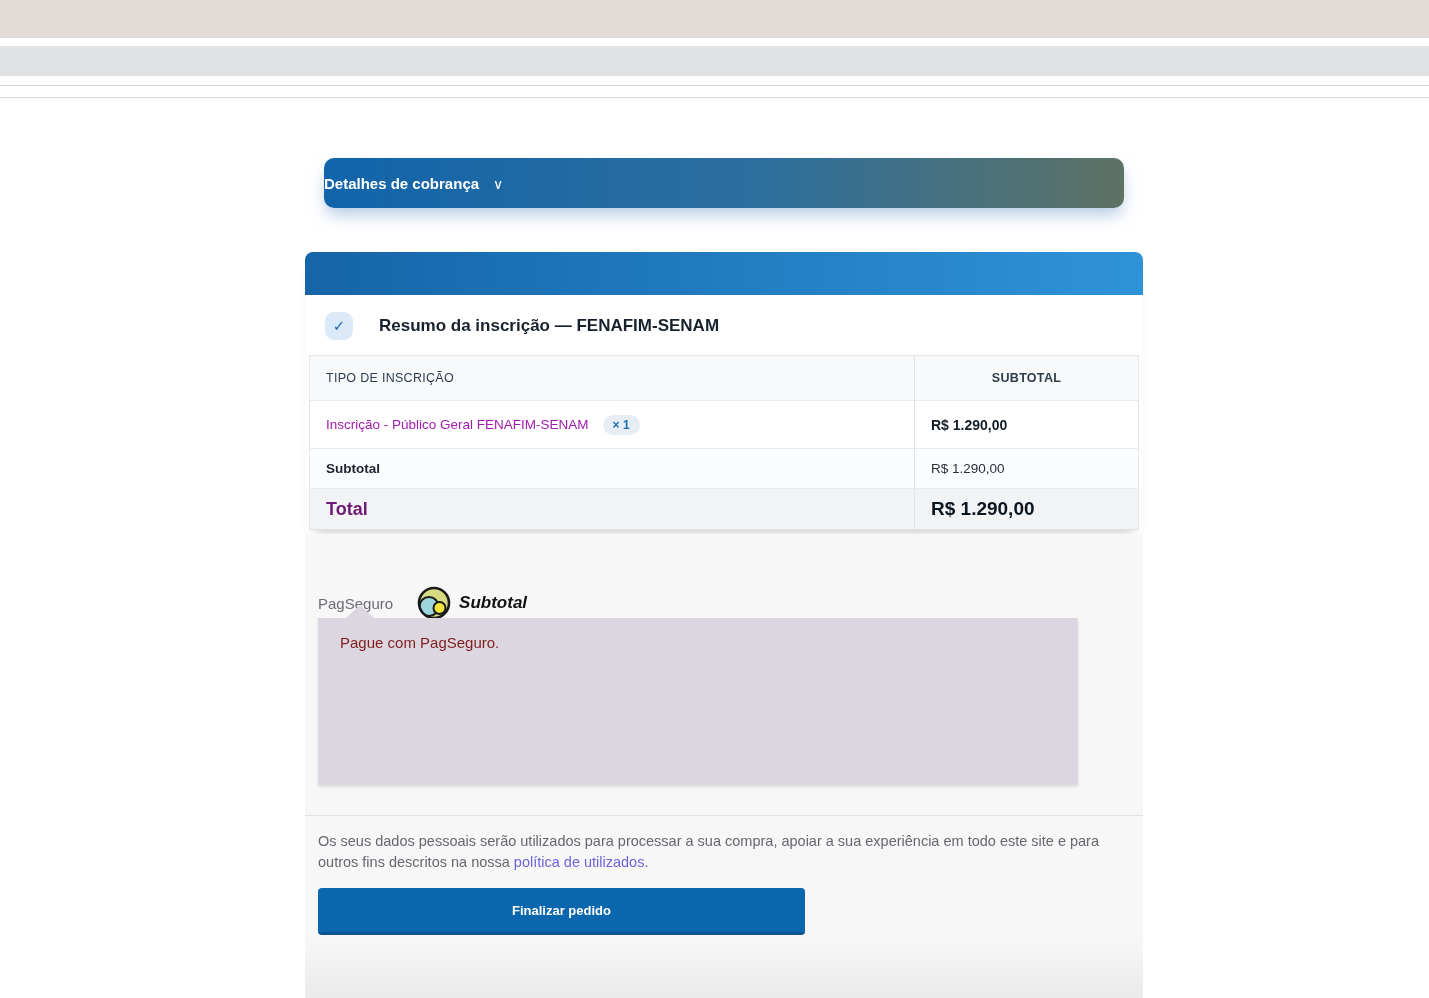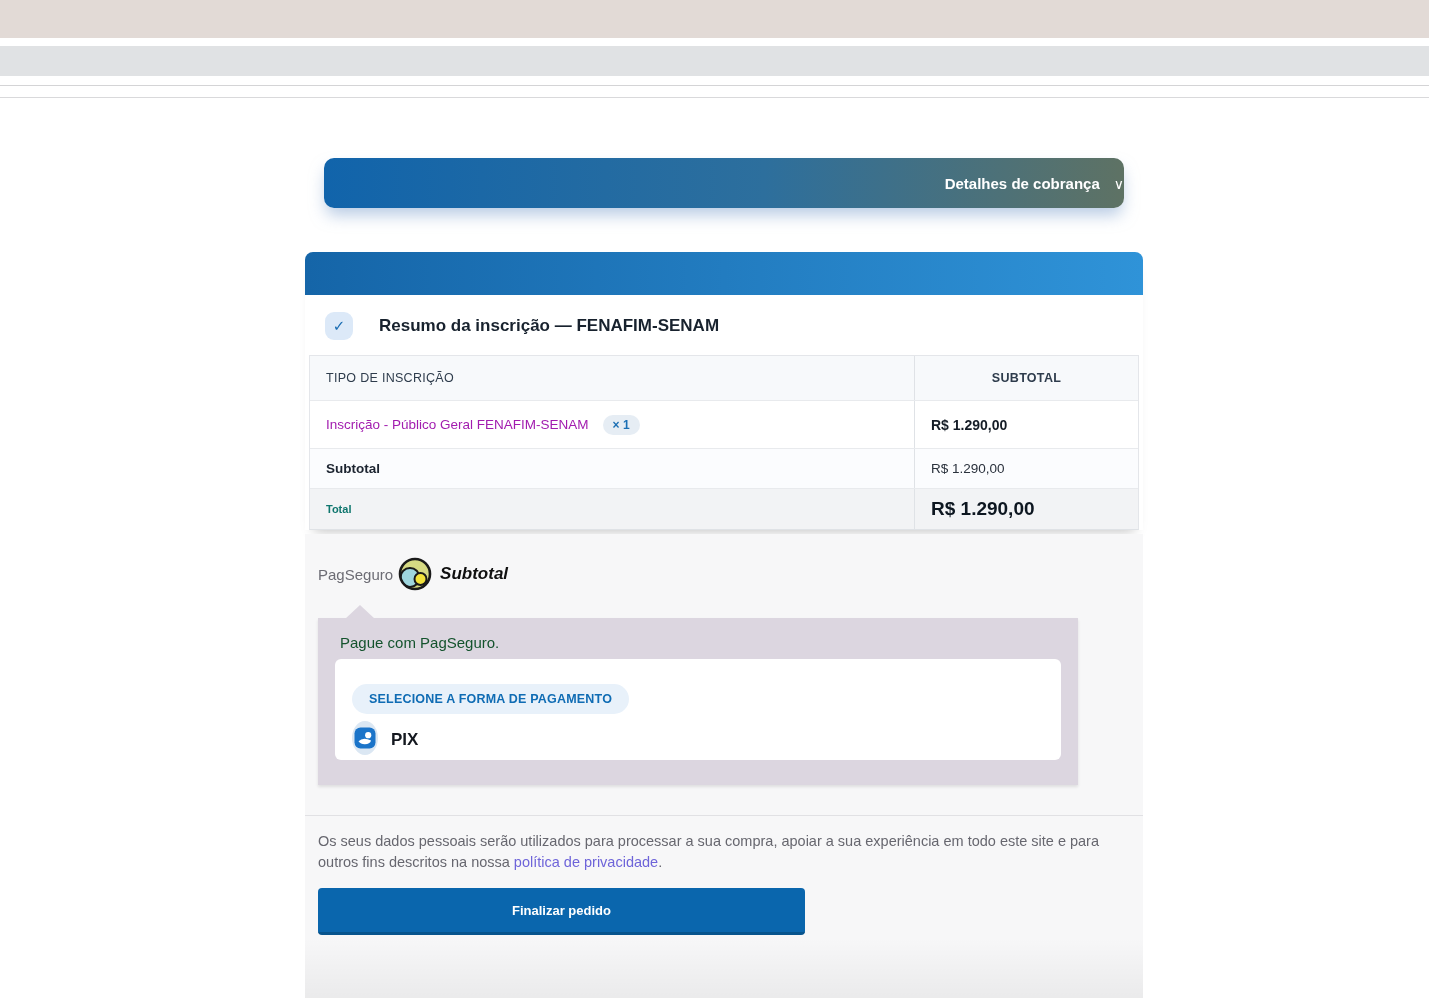--- a/index.html
+++ b/index.html
@@ -12,21 +12,21 @@
   .hairline-1   { position: absolute; left: 0; top: 85px; width: 1429px; height: 1px; background: #d4d4d6; }
   .hairline-2   { position: absolute; left: 0; top: 97px; width: 1429px; height: 1px; background: #d9d9db; }
 
   
   .billing-toggle {
     position: absolute; left: 324px; top: 158px; width: 800px; height: 50px;
     border: none; border-radius: 10px; cursor: pointer;
     background: linear-gradient(90deg, #1164ab 0%, #2d6f9d 55%, #5e7264 100%);
     box-shadow: 0 9px 16px -2px rgba(125, 160, 205, 0.55);
     color: #ffffff; font-weight: bold; font-size: 15px;
-    display: flex; align-items: center; justify-content: flex-end; gap: 14px;
+    display: flex; align-items: center; justify-content: flex-start; gap: 14px;
     font-family: "Liberation Sans", sans-serif;
   }
   .billing-toggle .chev { font-weight: 400; font-size: 14px; margin-top: 1px; }
 
   
   .summary-card {
     position: absolute; left: 305px; top: 252px; width: 838px;
     background: #ffffff; border-radius: 8px 8px 0 0;
     box-shadow: 0 10px 12px -9px rgba(0,0,0,0.25);
   }
@@ -58,48 +58,48 @@
   .t-item .item-name { font-size: 13.5px; color: #a21caf; }
   .qty-badge {
     margin-left: 14px; background: #e6edf4; color: #1b6fb4; font-weight: bold;
     font-size: 12px; padding: 3px 10px; border-radius: 11px; white-space: nowrap;
   }
   .t-item .t-col-right { font-size: 14px; font-weight: bold; color: #141c26; }
   .t-subtotal { background: #fbfcfe; height: 40px; }
   .t-subtotal .t-col-left  { font-size: 13.5px; font-weight: bold; color: #1c2430; }
   .t-subtotal .t-col-right { font-size: 13.5px; color: #2a313c; }
   .t-total { background: #f2f3f5; height: 41px; }
-  .t-total .t-col-left  { font-size: 11px; font-weight: bold; color: #0f766e; }
+  .t-total .t-col-left  { font-size: 18px; font-weight: bold; color: #701a75; }
   .t-total .t-col-right { font-size: 19px; font-weight: bold; color: #0d1620; }
 
   
   .pay-panel {
     position: absolute; left: 305px; top: 534px; width: 838px; height: 464px;
     background: #f7f7f8;
   }
   .pay-panel::after {
     content: ""; position: absolute; left: 0; right: 0; bottom: 0; height: 60px;
     background: linear-gradient(180deg, rgba(0,0,0,0) 0%, rgba(0,0,0,0.05) 100%);
     pointer-events: none;
   }
-  .gateway-row { position: absolute; left: 13px; top: 22px; display: flex; align-items: center; gap: 4px; }
+  .gateway-row { position: absolute; left: 13px; top: 51px; display: flex; align-items: center; gap: 23px; }
   .gateway-name { font-size: 15px; color: #6c6c74; }
   .brand-wrap { display: flex; align-items: center; gap: 7px; }
   .brand-name { font-size: 17px; font-weight: bold; font-style: italic; color: #101010; }
 
   .pay-tooltip {
     position: absolute; left: 13px; top: 84px; width: 760px; height: 167px;
     background: #dcd6e0; box-shadow: 0 2px 3px rgba(0,0,0,0.10);
   }
   .pay-tooltip .tail {
     position: absolute; left: 27px; top: -13px; width: 0; height: 0;
     border-left: 15px solid transparent; border-right: 15px solid transparent;
     border-bottom: 14px solid #dcd6e0;
   }
-  .pay-desc { position: absolute; left: 22px; top: 16px; font-size: 15px; color: #14532d; }
+  .pay-desc { position: absolute; left: 22px; top: 16px; font-size: 15px; color: #7f1d1d; }
   .method-box {
     position: absolute; left: 17px; top: 41px; width: 726px; height: 101px;
     background: #ffffff; border-radius: 6px; padding: 25px 17px 0 17px;
   }
   .select-pill {
     display: inline-block; background: #e8f1fa; color: #0f6cb4;
     font-size: 12.5px; font-weight: bold; letter-spacing: 0.2px;
     padding: 8px 17px; border-radius: 16px;
   }
   .pix-row { display: flex; align-items: center; gap: 13px; margin-top: 11px; cursor: pointer; }
@@ -186,33 +186,20 @@
         <circle cx="18" cy="18" r="15" fill="none" stroke="#1a1a1a" stroke-width="2.6"></circle>
       </svg>
       <span class="brand-name">Subtotal</span>
     </span>
   </div>
 
   <div class="pay-tooltip">
     <div class="tail"></div>
     <div class="pay-desc">Pague com PagSeguro.</div>
 
-    <div class="method-box">
-      <span class="select-pill">SELECIONE A FORMA DE PAGAMENTO</span>
-      <div class="pix-row">
-        <span class="pix-halo">
-          <svg width="22" height="22" viewBox="0 0 22 22">
-            <rect x="0.5" y="0.5" width="21" height="21" rx="6" fill="#1b74c9"></rect>
-            <circle cx="14.2" cy="8.2" r="3.1" fill="#ffffff"></circle>
-            <path d="M4.5 14.2 q4.5 -4.6 12.6 -0.8 q-1.2 3.8 -6.3 3.8 q-4.3 0 -6.3 -3 z" fill="#ffffff"></path>
-          </svg>
-        </span>
-        <span class="pix-label">PIX</span>
-      </div>
-    </div>
   </div>
 
   <div class="panel-divider"></div>
 
-  <p class="privacy-text"><span>Os seus dados pessoais serão utilizados para processar a sua compra, apoiar a sua experiência em todo este site e para outros fins descritos na nossa </span><a class="privacy-link">política de privacidade</a><span>.</span></p>
+  <p class="privacy-text"><span>Os seus dados pessoais serão utilizados para processar a sua compra, apoiar a sua experiência em todo este site e para outros fins descritos na nossa </span><a class="privacy-link">política de utilizados</a><span>.</span></p>
 
   <button class="submit-btn">Finalizar pedido</button>
 </div>
 
 </body></html>

